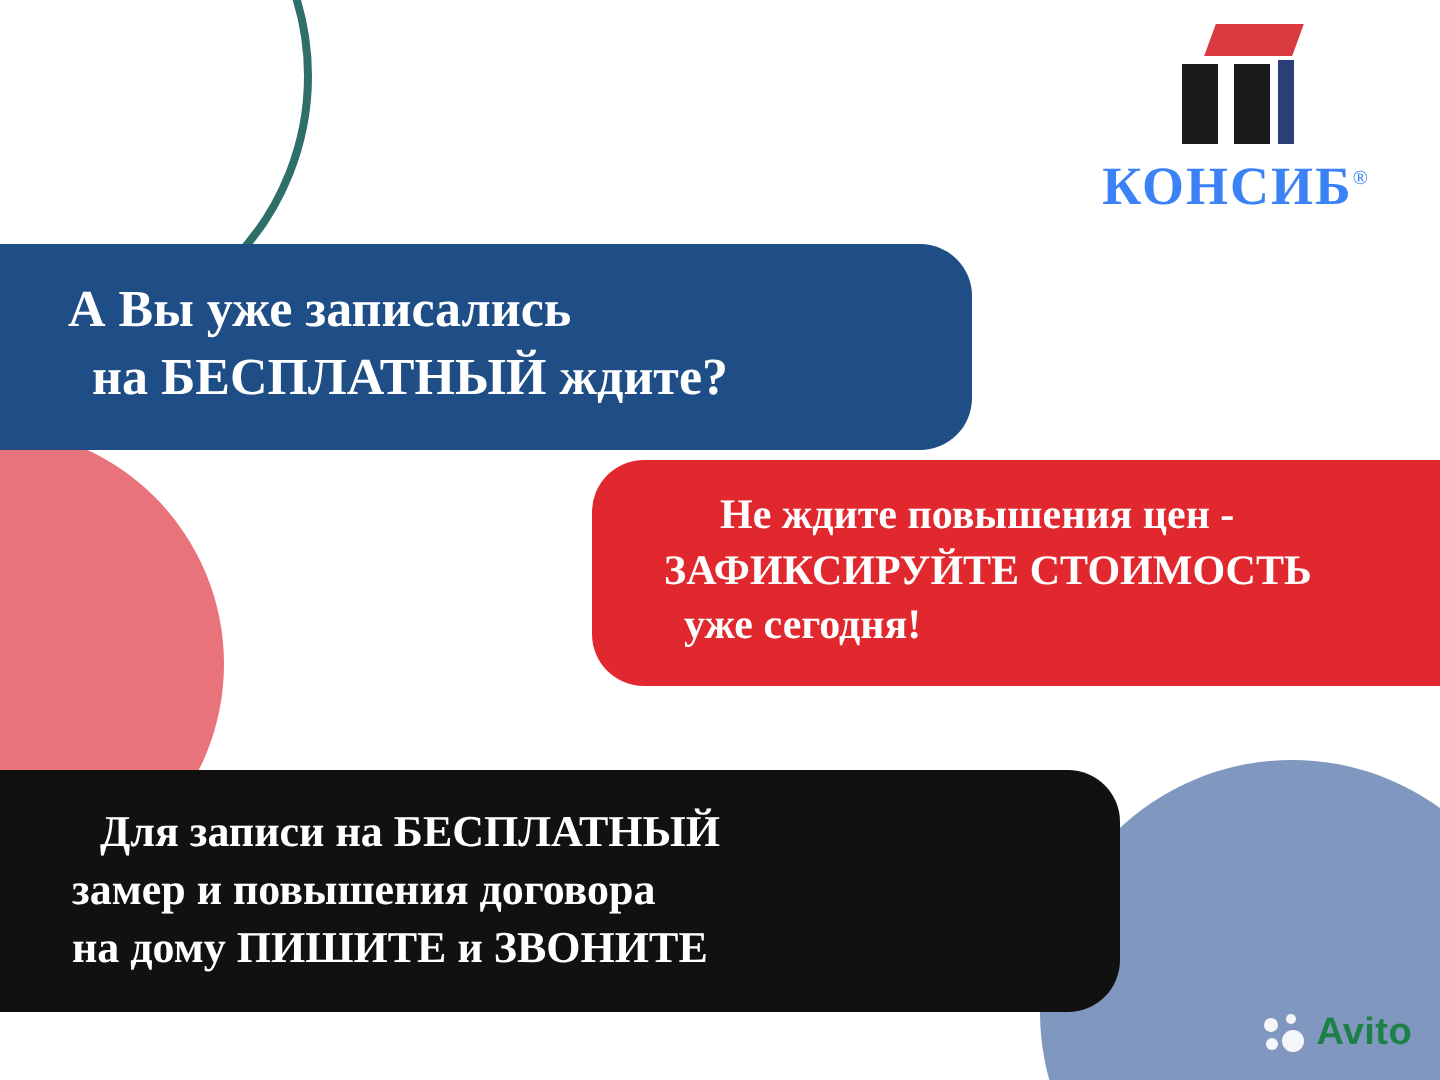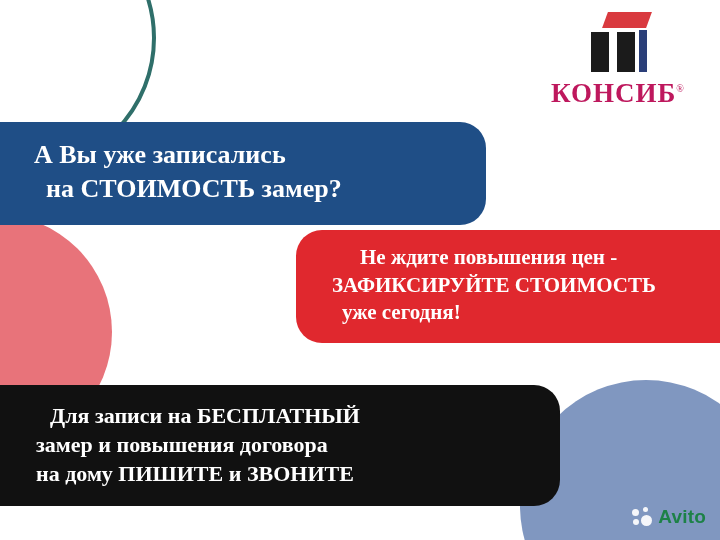--- a/index.html
+++ b/index.html
@@ -92,21 +92,21 @@
     position: absolute;
     left: 52px; top: 18px;
     width: 8px; height: 42px;
     background: #2b3f79;
   }
   #logo-text {
     font-family: "Liberation Serif", serif;
     font-weight: bold;
     font-size: 27px;
     letter-spacing: 1px;
-    color: #be185d;
+    color: #3b82f6;
     position: relative;
     display: inline-block;
   }
   #logo-reg {
     font-size: 10px;
     vertical-align: super;
     font-weight: normal;
   }
 
   
@@ -225,21 +225,21 @@
       <span class="m-black-right"></span>
       <span class="m-blue-bar"></span>
     </div>
     <div id="logo-text">
       <span>КОНСИБ</span><span id="logo-reg">®</span>
     </div>
   </div>
 
   <div class="banner" id="banner-blue">
     <p class="l1">А Вы уже записались</p>
-    <p class="l2">на СТОИМОСТЬ замер?</p>
+    <p class="l2">на БЕСПЛАТНЫЙ ждите?</p>
   </div>
 
   <div class="banner" id="banner-red">
     <p class="l1">Не ждите повышения цен -</p>
     <p class="l2">ЗАФИКСИРУЙТЕ СТОИМОСТЬ</p>
     <p class="l3">уже сегодня!</p>
   </div>
 
   <div class="banner" id="banner-black">
     <p class="l1">Для записи на БЕСПЛАТНЫЙ</p>

